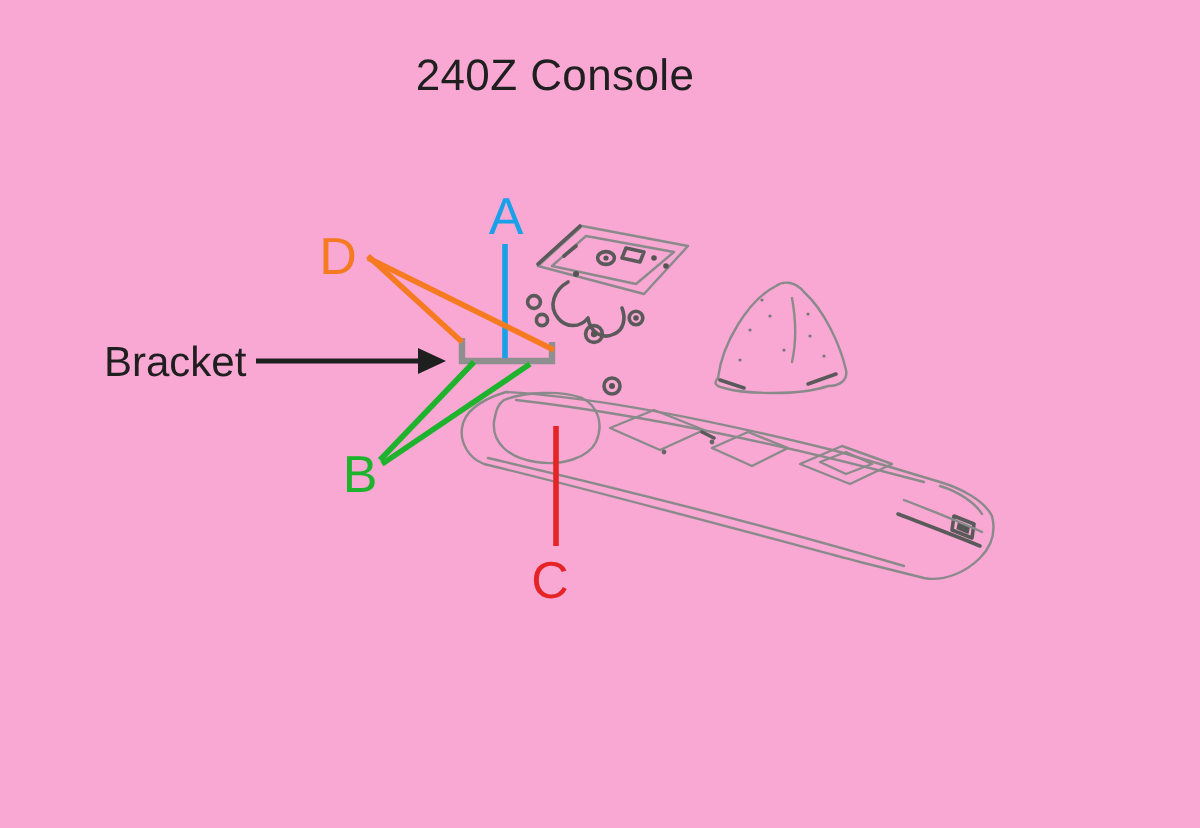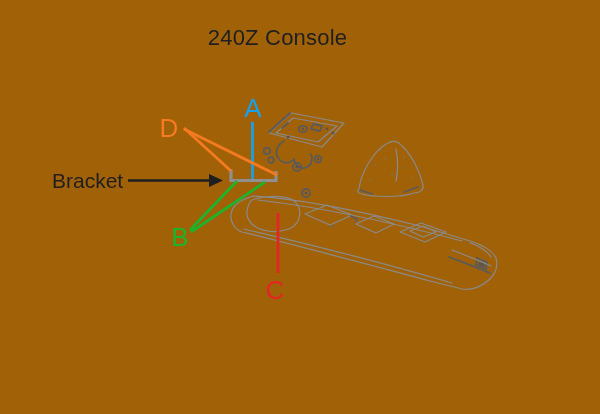--- a/index.html
+++ b/index.html
@@ -1,19 +1,19 @@
 <!DOCTYPE html>
 <html><head>
 <meta charset="utf-8">
 <style>
   html,body{margin:0;padding:0;background:#ffffff;}
   .canvas{
     position:relative;
     width:600px;height:414px;
-    background:#a16207;
+    background:#f9a8d4;
     overflow:hidden;
     font-family:"Liberation Sans", sans-serif;
   }
   .title{
     position:absolute;
     top:25px;left:0;width:555px;
     text-align:center;
     font-size:22px;
     color:#1f1f1f;
     letter-spacing:0.2px;

